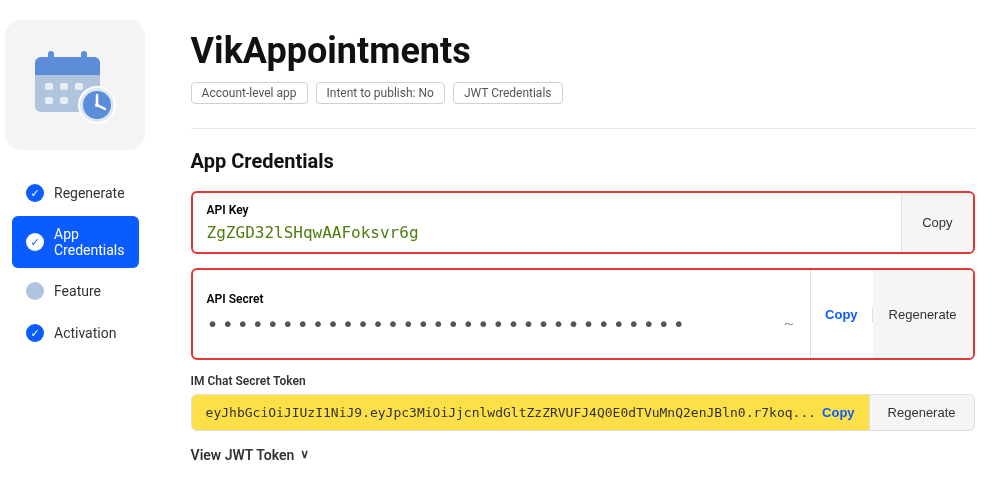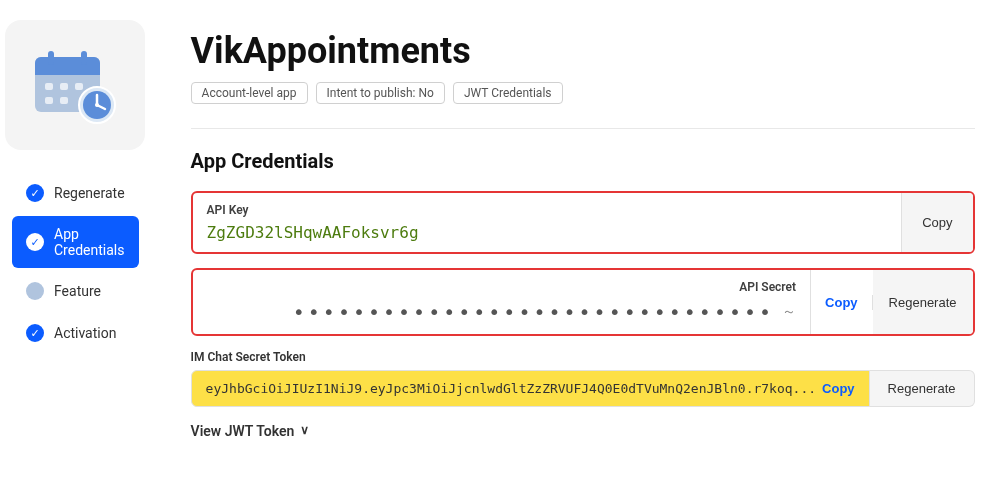--- a/index.html
+++ b/index.html
@@ -107,21 +107,21 @@
     }
     .section-title {
       font-size: 20px;
       font-weight: 700;
       margin-bottom: 18px;
       color: #111;
     }
     .cred-label {
       font-size: 12px;
       font-weight: 600;
-      color: #404040;
+      color: #000000;
       margin-bottom: 6px;
     }
     .cred-value {
       flex: 1;
       font-family: monospace;
       font-size: 16px;
       color: #4d7c0f;
       background: transparent;
       border: none;
       outline: none;
@@ -153,25 +153,24 @@
     .api-secret-row {
       display: flex;
       align-items: stretch;
       border: 2px solid #e53535;
       border-radius: 6px;
       margin-bottom: 12px;
       overflow: hidden;
     }
     .api-secret-content {
       flex: 1;
-      padding: 10px 14px;
+      padding: 22px 14px;
       display: flex;
       align-items: center;
       gap: 8px;
-      text-align: right;
     }
     .secret-dots {
       flex: 1;
       font-size: 20px;
       letter-spacing: 3px;
       color: #555;
       font-family: monospace;
     }
     .eye-icon {
       color: #888;

